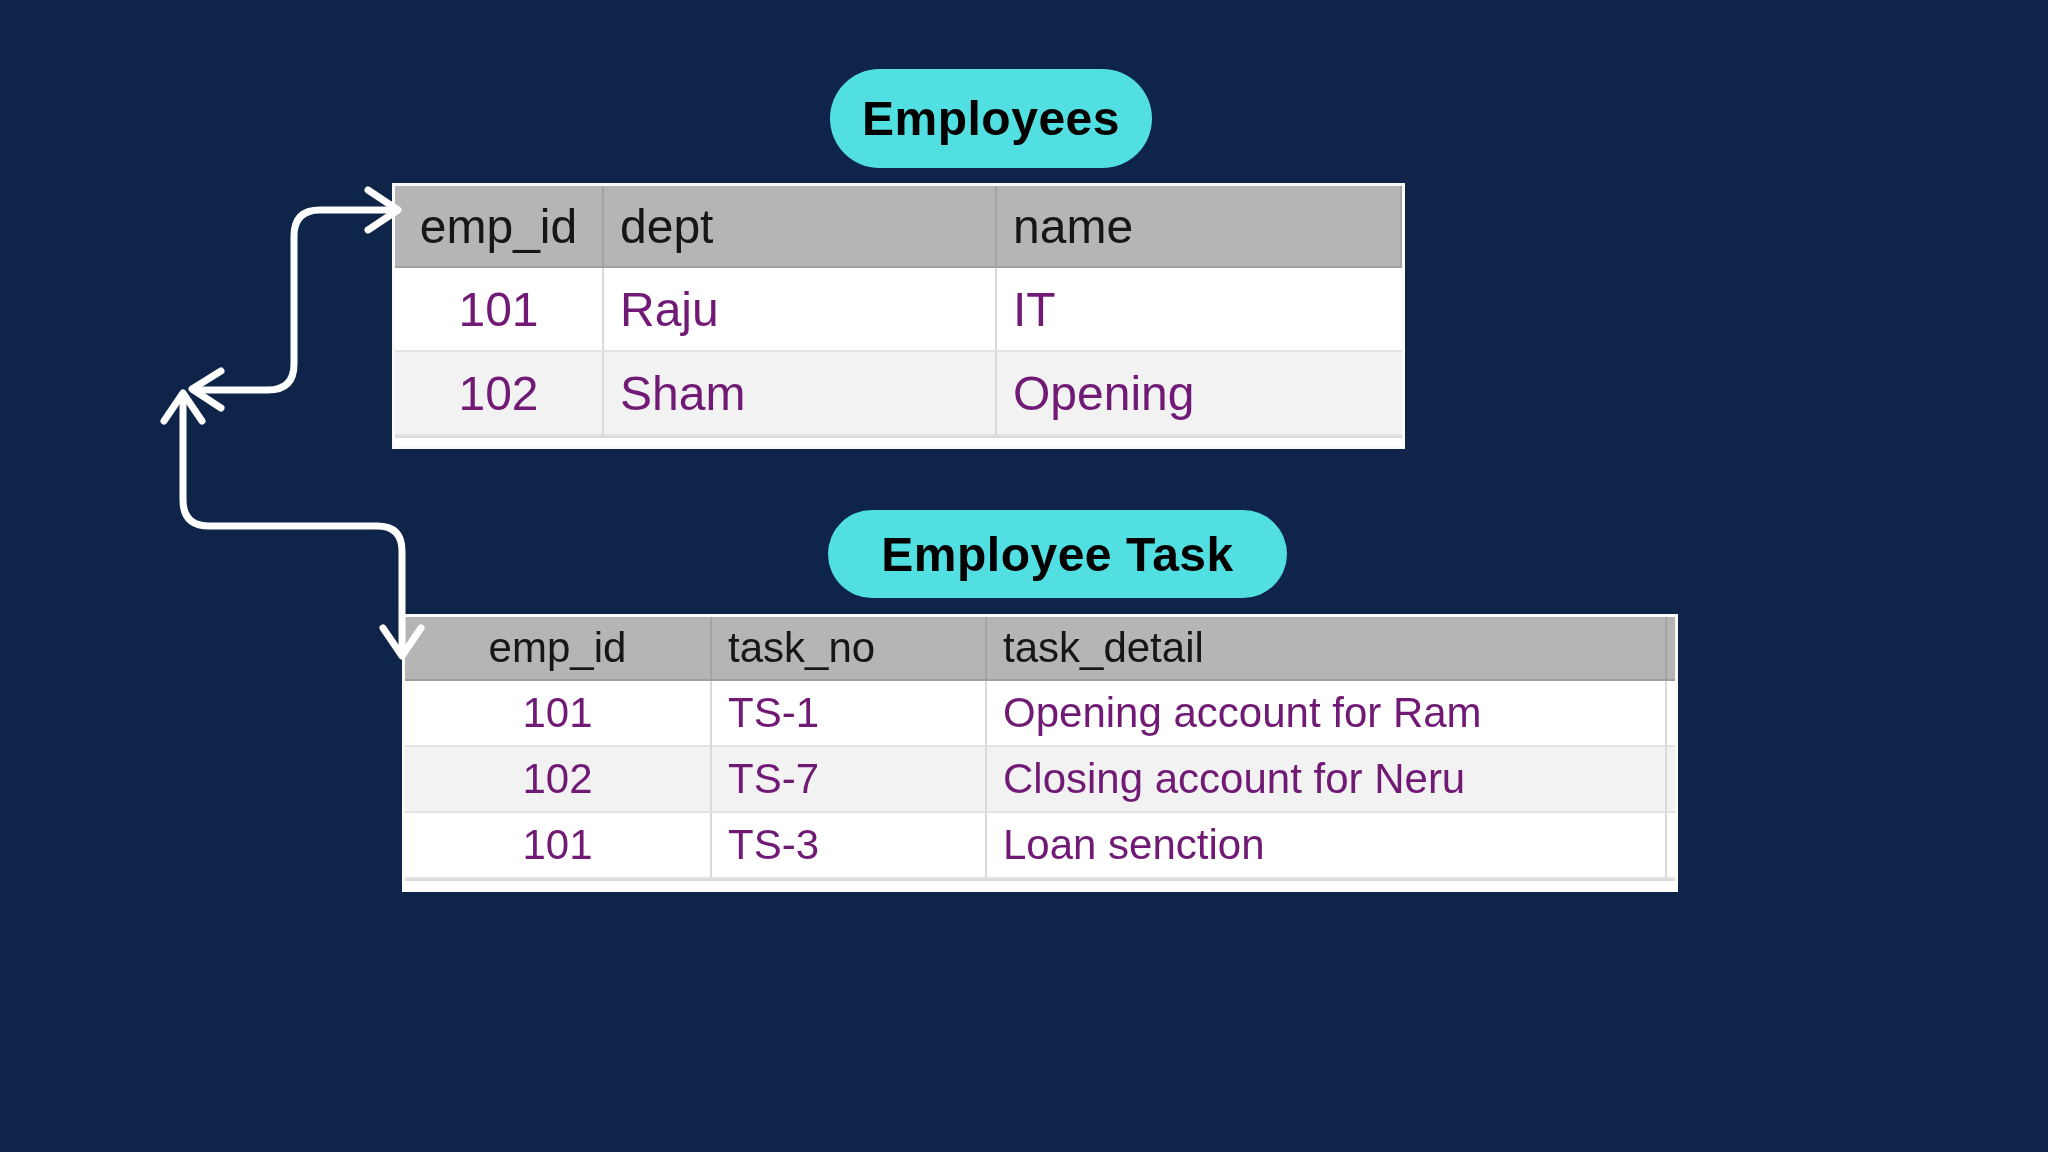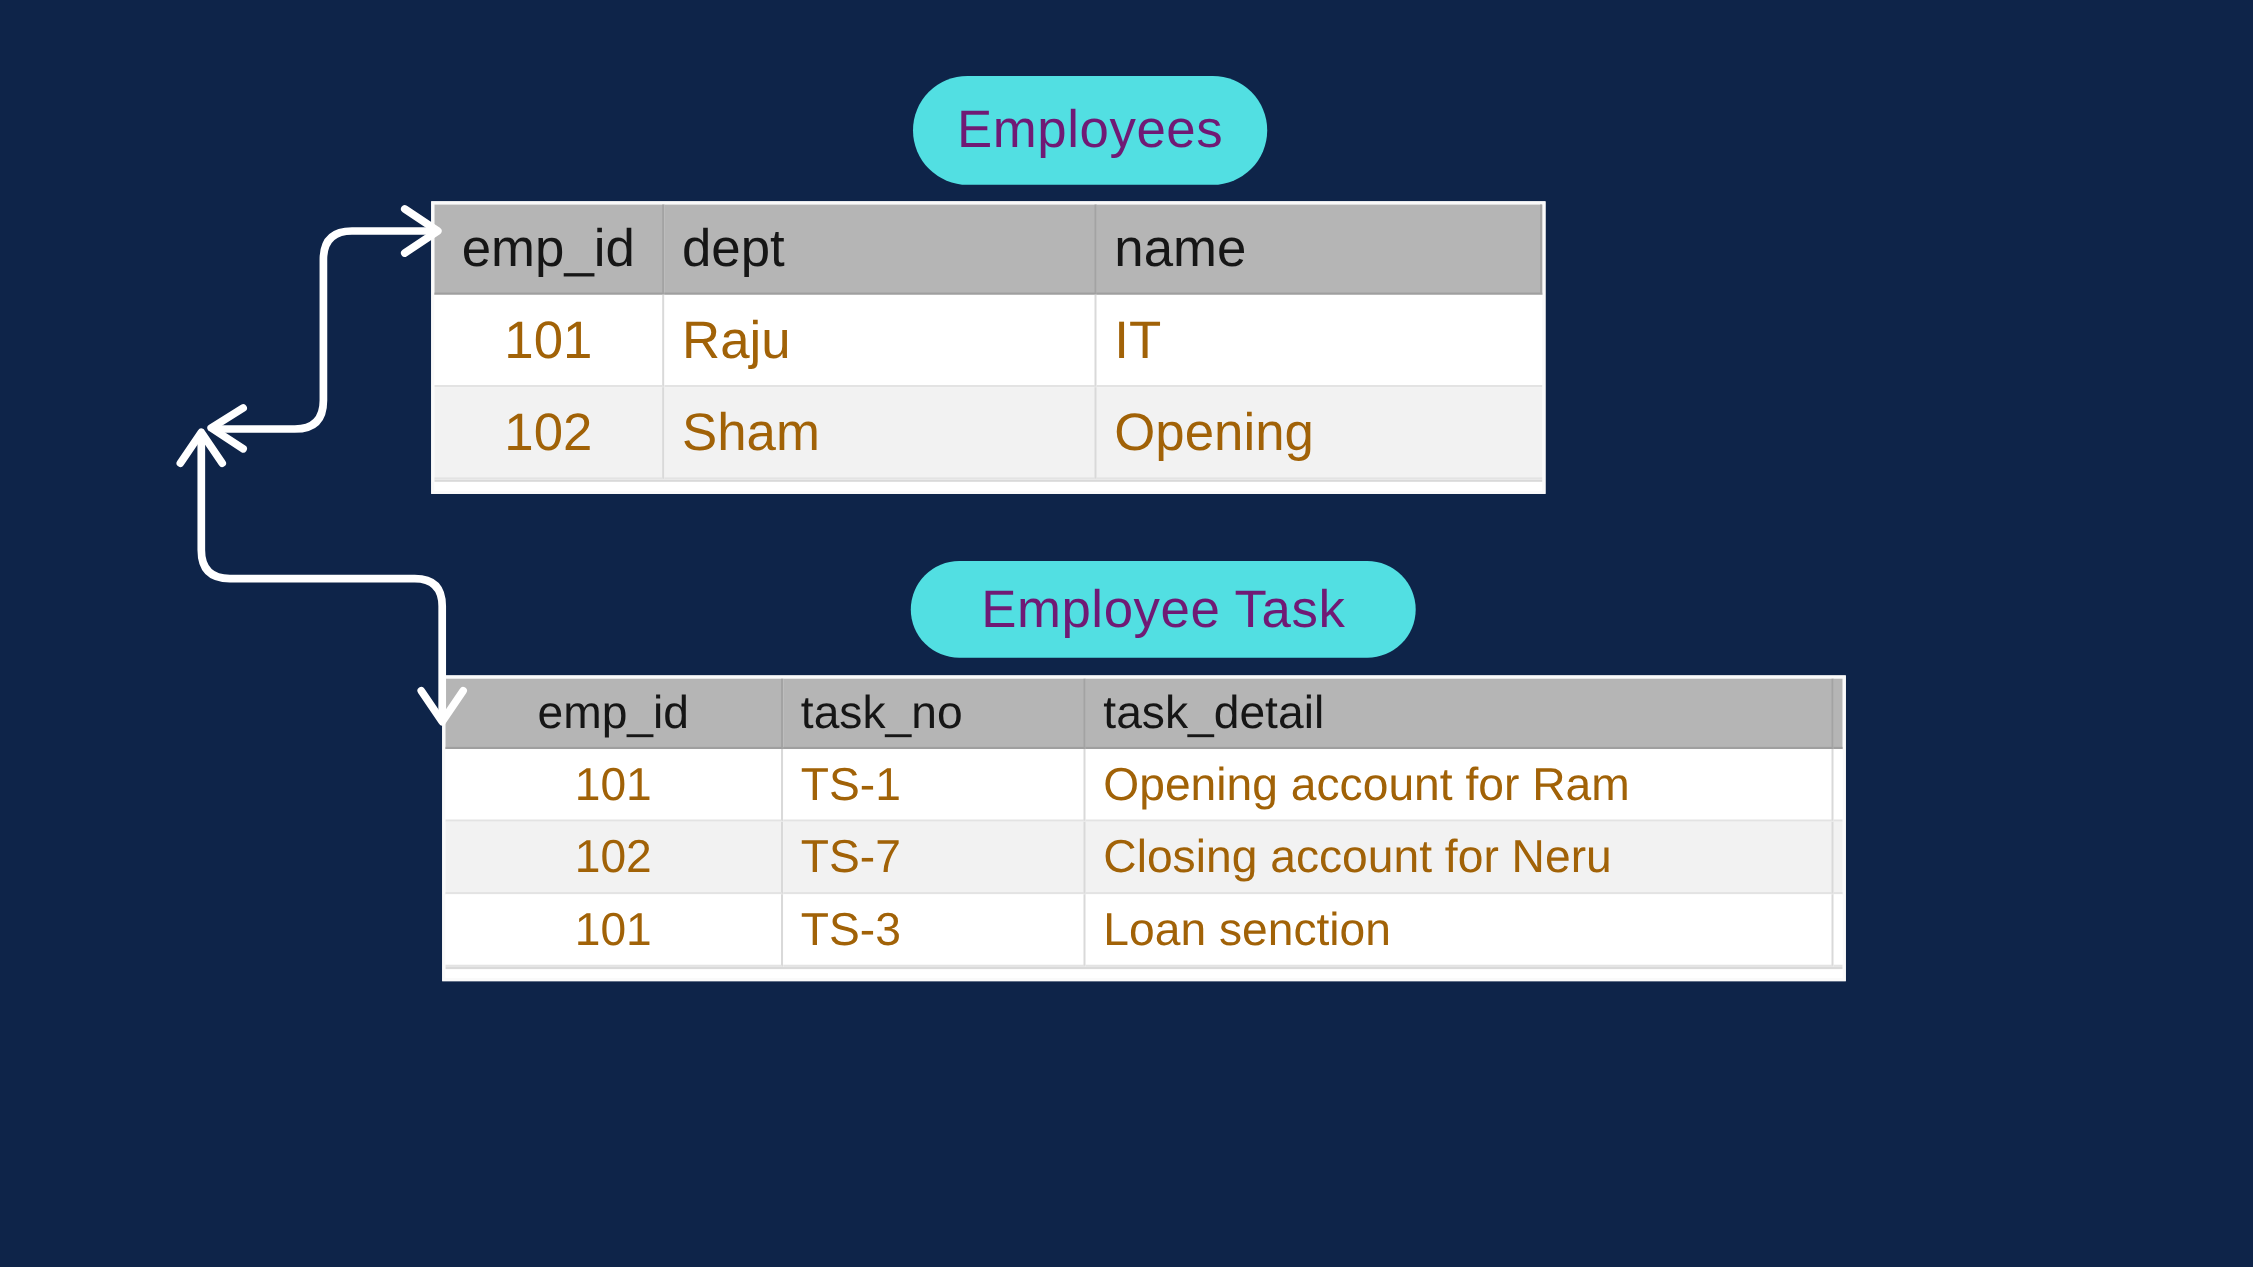--- a/index.html
+++ b/index.html
@@ -16,22 +16,22 @@
   }
 
   
   .pill {
     position: absolute;
     background: #52dfe2;
     border-radius: 60px;
     display: flex;
     align-items: center;
     justify-content: center;
-    color: #701a75;
-    font-weight: 400;
+    color: #000000;
+    font-weight: 700;
     font-size: 48px;
     letter-spacing: 0.5px;
   }
   #employees-pill { left: 830px; top: 69px;  width: 322px; height: 99px; }
   #task-pill      { left: 828px; top: 510px; width: 459px; height: 88px; }
 
   
   .dtable {
     position: absolute;
     background: #ffffff;
@@ -55,21 +55,21 @@
 
   #employees-table .t-row { height: 84px; }
   #employees-table .t-row.header { height: 82px; }
   #task-table .t-row { height: 66px; }
   #task-table .t-row.header { height: 64px; }
 
   .cell {
     display: flex;
     align-items: center;
     padding-left: 16px;
-    color: #a16207;
+    color: #701a75;
     border-right: 2px solid #d9d9d9;
     border-bottom: 2px solid #e3e3e3;
     box-sizing: border-box;
     white-space: nowrap;
     overflow: hidden;
   }
   .cell:last-child { border-right: none; }
   .c-center { justify-content: center; padding-left: 0; }
   .header .cell {
     background: #b5b5b5;

